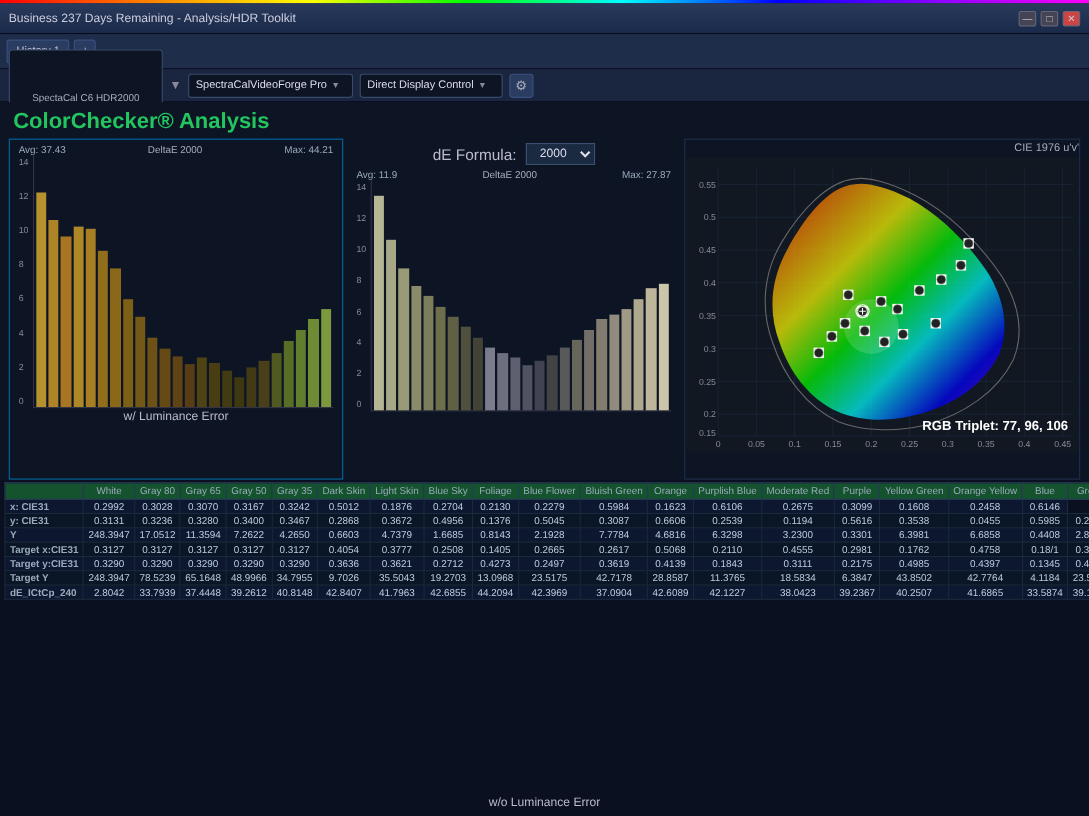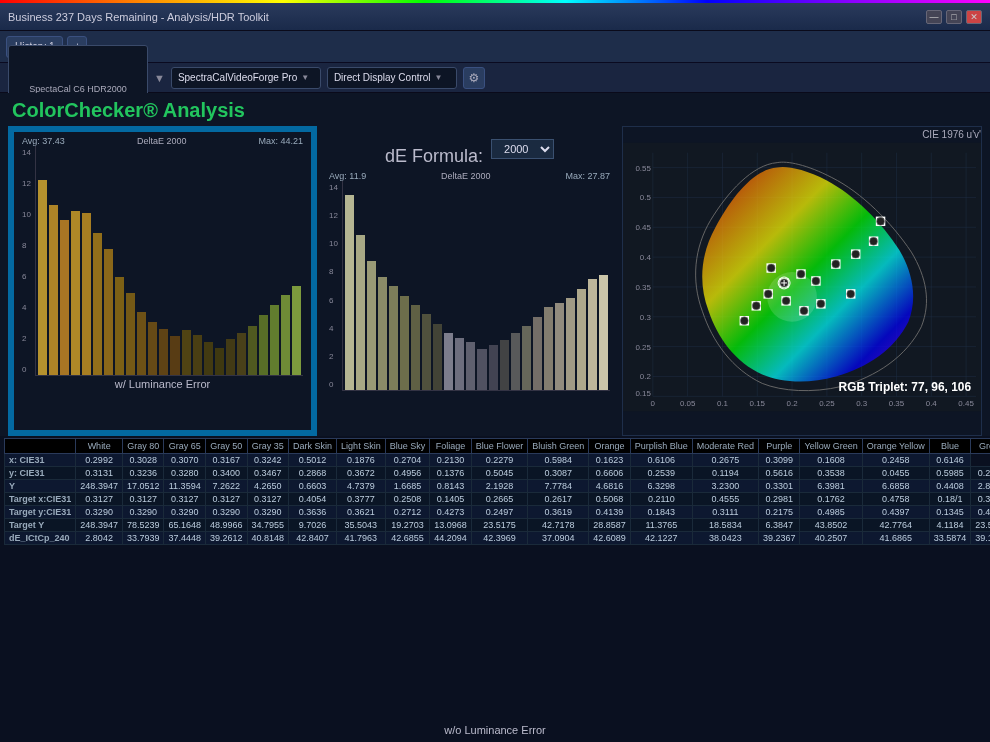--- a/index.html
+++ b/index.html
@@ -133,21 +133,21 @@
     #charts-row {
       display: flex;
       height: 310px;
       padding: 0 8px;
       gap: 8px;
     }
 
     .chart-container {
       flex: 1;
       background: #0d1525;
-      border: 6px solid #0369a1;
+      border: 1px solid #0369a1;
       position: relative;
       padding: 4px;
     }
 
     .chart-title {
       text-align: center;
       font-size: 11px;
       color: #bbc;
       padding: 2px 0;
       position: absolute;
@@ -193,21 +193,21 @@
     }
 
     #data-table {
       border-collapse: collapse;
       font-size: 9px;
       white-space: nowrap;
       width: 100%;
     }
 
     #data-table th {
-      background: #000000;
+      background: #14532d;
       color: #9ab;
       padding: 2px 4px;
       border: 1px solid #2a3a5a;
       font-weight: normal;
       text-align: center;
     }
 
     #data-table td {
       padding: 1px 4px;
       border: 1px solid #1a2a3a;
@@ -337,21 +337,21 @@
             <div style="flex: 1 1 0%; min-width: 3px; height: 80.276px; background: rgb(122, 152, 56); opacity: 0.9;"></div>
             <div style="flex: 1 1 0%; min-width: 3px; height: 88.6564px; background: rgb(136, 168, 64); opacity: 0.9;"></div>
           </div>
       </div>
       <div class="chart-title" style="position:relative;bottom:auto;text-align:center;font-size:11px;color:#bbc;padding:2px 0;">w/ Luminance Error</div>
     </div>
 
     <div style="display:flex;flex-direction:column;flex:1.1;">
 
       <div class="de-section" style="padding:4px 0;">
-        <span style="font-size:18px;color:#bbc;margin-top:16px;">dE Formula:</span>
+        <span style="font-size:14px;color:#bbc;">dE Formula:</span>
         <select class="de-dropdown">
           <option>2000</option>
         </select>
       </div>
       <div class="chart-stats">
         <span>Avg: 11.9</span>
         <span style="font-size:9px;color:#aab;">DeltaE 2000</span>
         <span>Max: 27.87</span>
       </div>
       <div style="display:flex;height:210px;padding:0 4px;">

